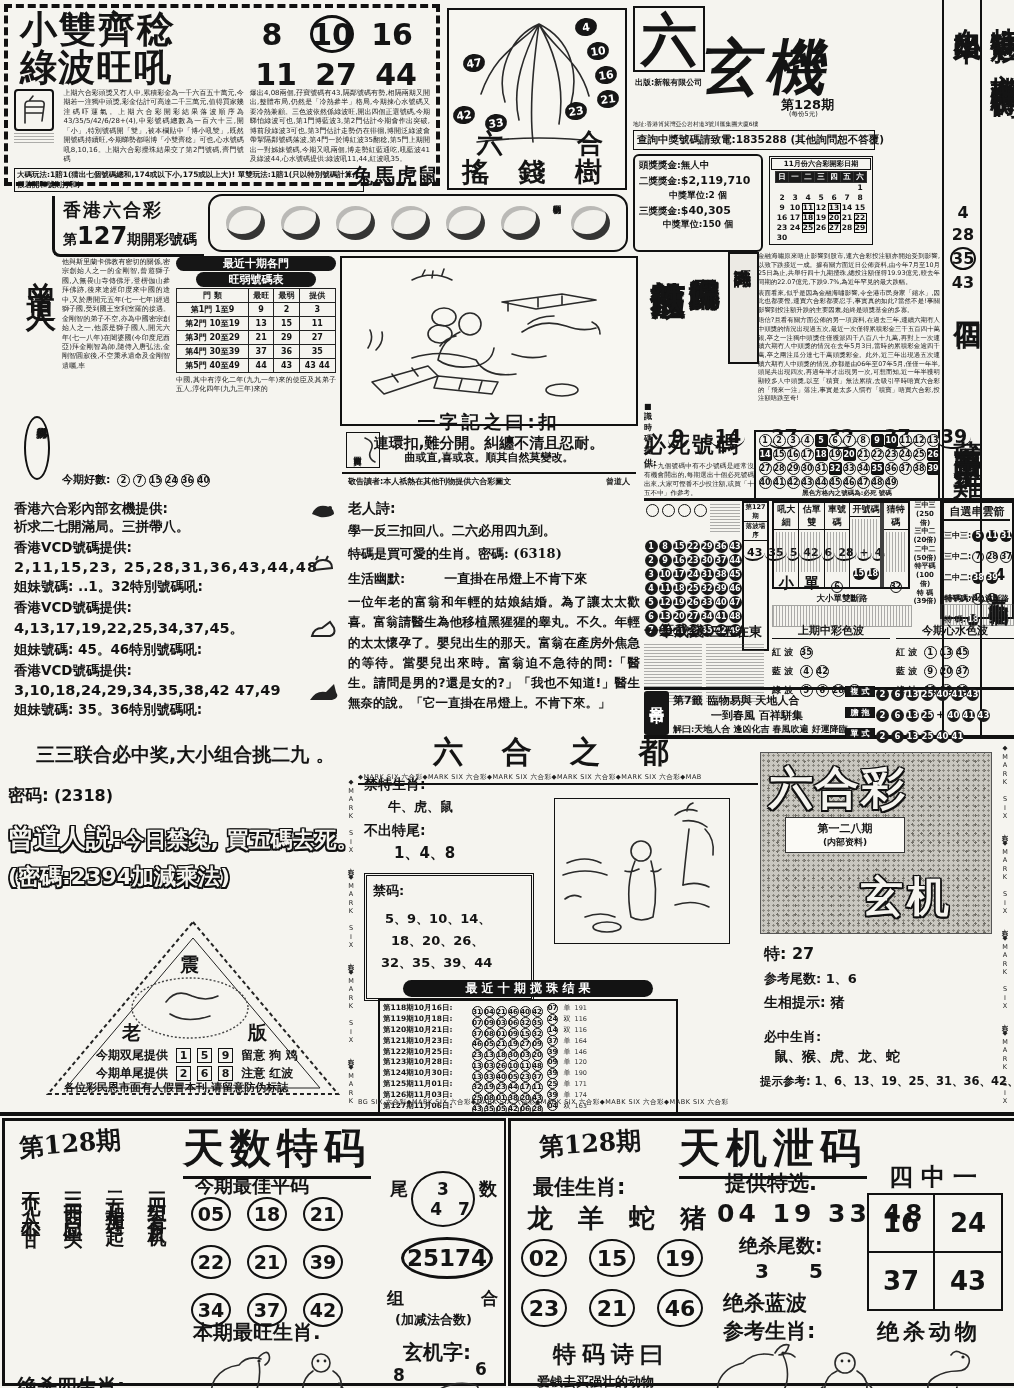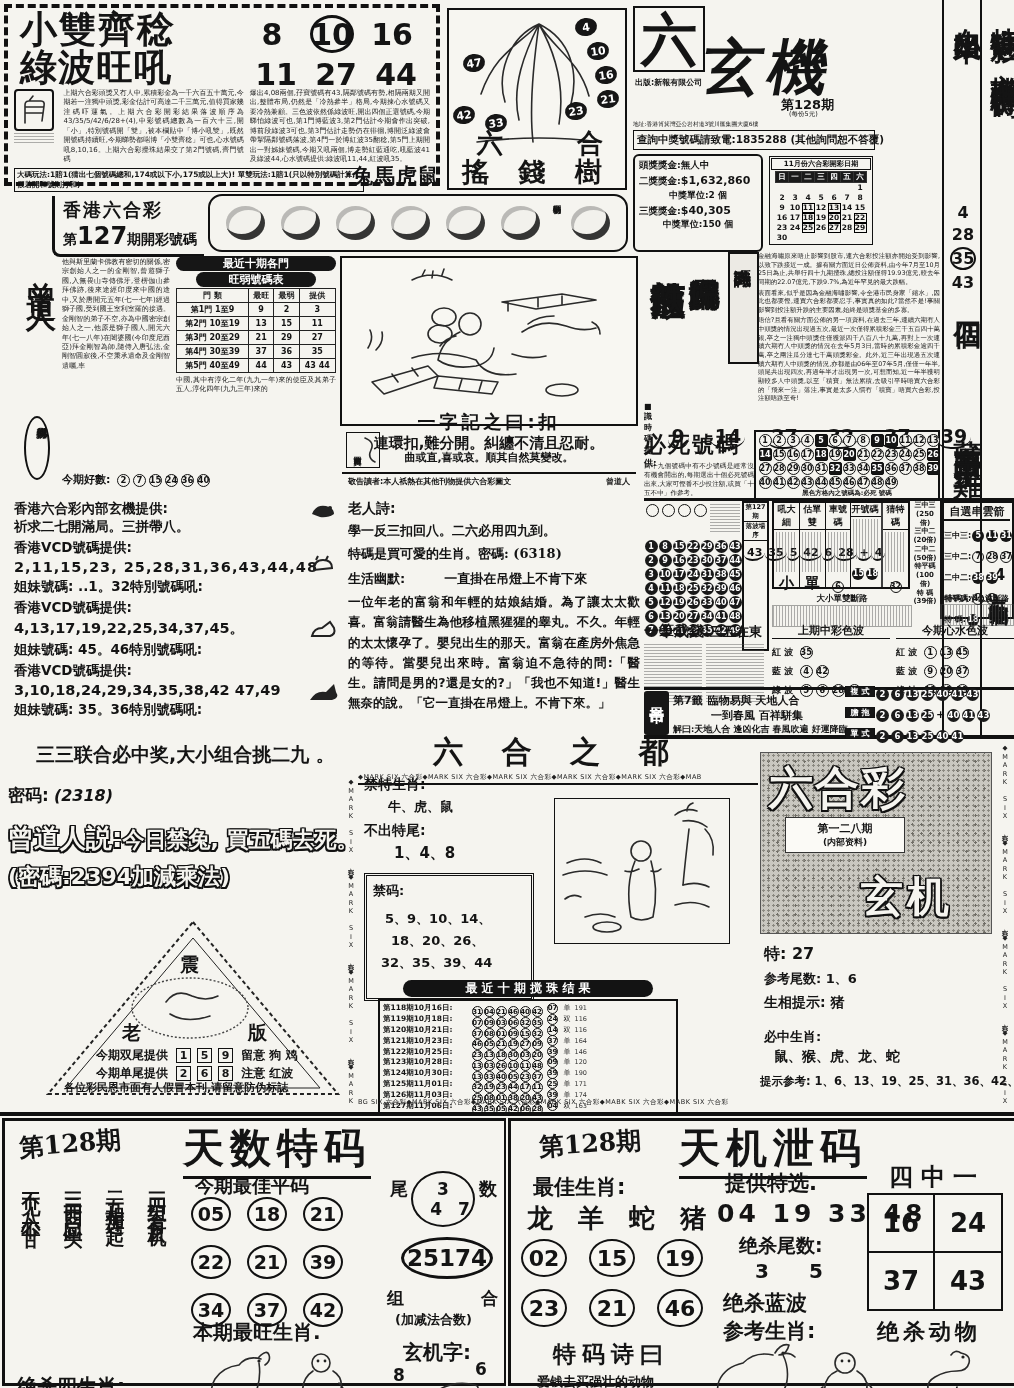--- a/index.html
+++ b/index.html
@@ -97,21 +97,21 @@
   <div class="abs" style="left:633px;top:4px;width:242px;height:248px">
     <div class="bx abs ctr" style="left:0;top:2px;width:72px;height:66px;font-size:56px;font-weight:900;line-height:64px">六</div>
     <div class="abs bb" style="left:70px;top:24px;font-size:60px;transform:skewX(-10deg);letter-spacing:6px">玄機</div>
     <div class="abs t8 b" style="left:2px;top:74px">出版:新報有限公司</div>
     <div class="abs b" style="left:148px;top:92px;font-size:13px">第128期</div>
     <div class="abs" style="left:156px;top:106px;font-size:6.5px">(每份5元)</div>
     <div class="abs" style="left:0;top:116px;font-size:5.8px;white-space:nowrap">地址:香港筲箕灣亞公岩村道3號川匯集團大廈6樓</div>
     <div class="abs b" style="left:0;top:126px;width:242px;border:1.5px solid #111;font-size:10.5px;padding:2px 3px;white-space:nowrap">查詢中獎號碼請致電:1835288 (其他詢問恕不答覆)</div>
     <div class="abs bx" style="left:0;top:150px;width:130px;height:98px;border-radius:6px;padding:3px 4px">
       <div style="font-size:9.5px;font-weight:900;margin-bottom:2px"><span>頭獎獎金:</span><span>無人中</span></div>
-      <div style="font-size:9.5px;font-weight:900"><span>二獎獎金:</span><span style="font-size:11px">$1,632,860</span></div>
+      <div style="font-size:9.5px;font-weight:900"><span>二獎獎金:</span><span style="font-size:11px">$2,119,710</span></div>
       <div class="ctr" style="font-size:9px;font-weight:bold;margin:1px 0 2px">中獎單位:2 個</div>
       <div style="font-size:9.5px;font-weight:900"><span>三獎獎金:</span><span style="font-size:11px">$40,305</span></div>
       <div class="ctr" style="font-size:9px;font-weight:bold">中獎單位:150 個</div>
     </div>
     <div class="abs" style="left:136px;top:152px;width:104px;border:1.5px solid #111;padding:1px">
       <div style="font-size:7.2px;font-weight:900;border:1px solid #111;text-align:center">11月份六合彩開彩日期</div>
       <table class="cal" style="border-collapse:collapse;margin:1px auto 0">
         <tbody>
             <tr>
               <th>日</th>
@@ -491,21 +491,21 @@
       <div style="flex:1;border-right:1px solid #111;text-align:center">
           <div style="font-size:9px;font-weight:900;border-bottom:1px solid #111">估單雙</div>
           <div class="nzv" style="height:40px;margin:2px"></div>
           <div class="bb" style="font-size:15px">單</div>
         </div>
       <div style="flex:1;border-right:1px solid #111;text-align:center">
           <div style="font-size:9px;font-weight:900;border-bottom:1px solid #111">車號碼</div>
           <div class="nzv" style="height:40px;margin:2px"></div>
           <div><span class="ab">6</span></div>
         </div>
-      <div style="flex:1.2;border-right:2px solid #404040;text-align:left">
+      <div style="flex:1.2;border-right:4px solid #404040;text-align:right">
           <div style="font-size:9px;font-weight:900;border-bottom:1px solid #111">开號碼</div>
           <div class="nzv" style="height:40px;margin:2px"></div>
           <div><span class="ab f">15</span><span class="ab f">18</span></div>
         </div>
       <div style="flex:1;text-align:center">
           <div style="font-size:9px;font-weight:900;border-bottom:1px solid #111">猜特碼</div>
           <div class="nzv" style="height:40px;margin:2px"></div>
           <div><span class="ab">32</span></div>
         </div>
     </div>
@@ -575,21 +575,21 @@
         <div style="display:flex;align-items:center;margin-top:2px">
             <span class="sq" style="font-size:8px;background:#161616;color:#fff;padding:0 2px;width:30px;height:11px">單 式</span>
             <span><span class="lb">2</span><span class="lb">6</span><span class="lb">13</span><span class="lb">25</span><span class="lb">40</span><span class="lb">41</span></span>
           </div>
       </div>
     </div>
   </div>
 
   <div class="abs" style="left:8px;top:736px;width:348px;height:372px">
     <div class="b" style="font-size:19px;margin:6px 0 0 28px">三三联合必中奖,大小组合挑二九 。</div>
-    <div style="margin-top:16px;white-space:nowrap"><span class="bb" style="font-size:17px">密码:</span> <span class="bb" style="font-size:16px;font-style:italic">(2318)</span></div>
+    <div style="margin-top:16px;white-space:nowrap"><span class="bb" style="font-size:17px">密码:</span> <span class="bb" style="font-size:16px;">(2318)</span></div>
     <div style="margin-top:14px;white-space:nowrap"><span class="bb outl" style="font-size:26px">曾道人説:</span><span class="bb outl" style="font-size:22px">今日禁兔, 買五碼去死。</span></div>
     <div class="bb outl" style="font-size:22px;margin-top:6px">(密碼:2394加減乘法)</div>
     <div class="abs" style="left:30px;top:180px;width:310px;height:188px">
       <svg class="abs" width="310" height="188" viewBox="0 0 310 188">
         <path d="M155 6 L300 178 L10 178 Z" fill="none" stroke="#222" stroke-width="2" stroke-dasharray="4 3"></path>
         <path d="M155 22 L282 172 L28 172 Z" fill="none" stroke="#222" stroke-width="1"></path>
         <ellipse cx="152" cy="92" rx="58" ry="30" fill="none" stroke="#444" stroke-width="1.4" stroke-dasharray="2 2"></ellipse>
         <path class="sk" d="M128 86 q10 -14 26 -6 q14 6 26 0 M132 98 q16 10 40 2"></path>
       </svg>
       <span class="abs bb" style="left:142px;top:36px;font-size:19px">震</span>

